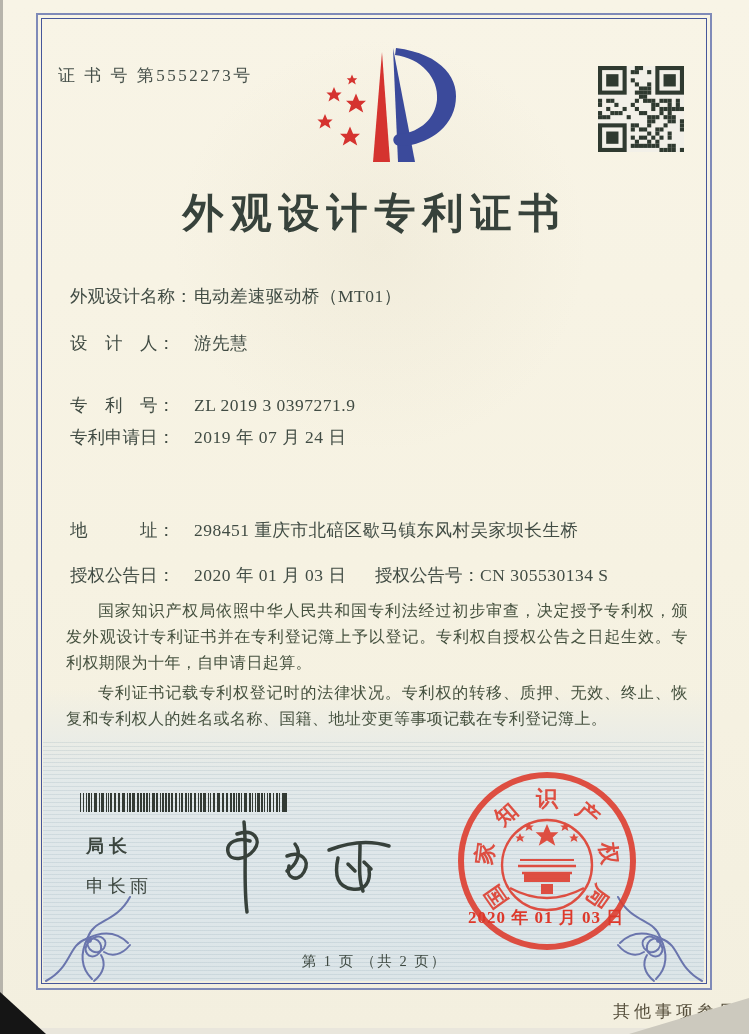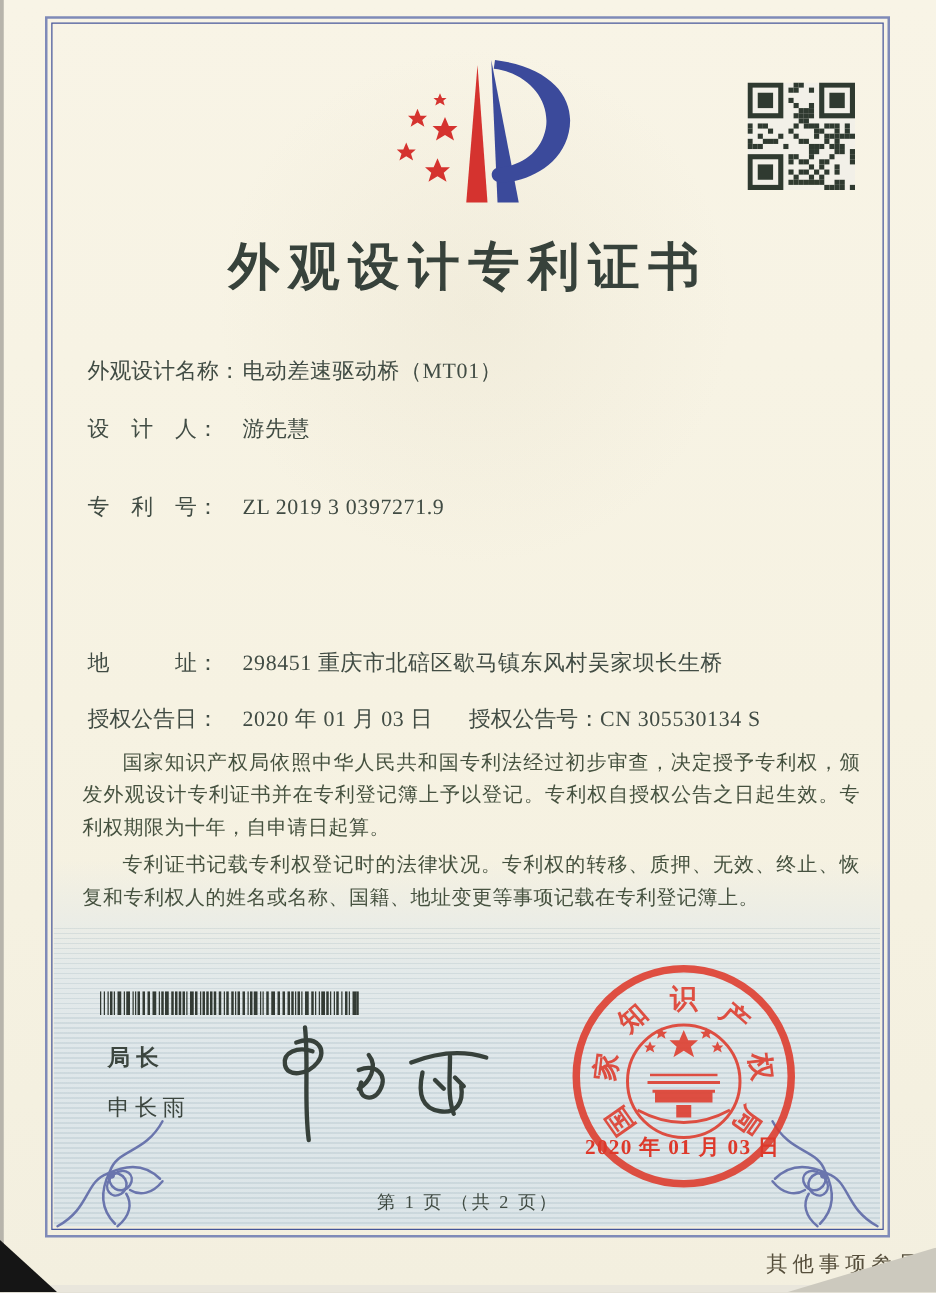--- a/index.html
+++ b/index.html
@@ -72,20 +72,21 @@
       <path d="M88,4 C74,30 52,26 46,44 C42,58 56,64 62,55 C67,47 58,40 50,46"></path>
       <path d="M4,88 C30,74 26,52 44,46 C58,42 64,56 55,62 C47,67 40,58 46,50"></path>
       <path d="M46,44 C38,60 38,74 50,86"></path>
       <path d="M44,46 C60,38 74,38 86,50"></path>
       <path d="M88,52 C80,62 70,64 62,59"></path>
       <path d="M52,88 C62,80 64,70 59,62"></path>
       <circle cx="47" cy="47" r="3" fill="#6a75ad" stroke="none"></circle>
     </g>
   </svg>
 
+  <div class="cert-no">证 书 号 第5552273号</div>
 
   <svg class="abs" style="left:303px;top:42px" width="162" height="138" viewBox="0 0 162 138">
     <g fill="#d5332f">
       <path d="M79,10 L70,120 L87,120 Z"></path>
       <g transform="translate(49,38) scale(0.55)">
           <path d="M0,-10 L2.94,-3.09 9.51,-3.09 4.76,1.18 6.88,8.09 0,3.82 -6.88,8.09 -4.76,1.18 -9.51,-3.09 -2.94,-3.09 Z"></path>
         </g>
       <g transform="translate(31,53) scale(0.8)">
           <path d="M0,-10 L2.94,-3.09 9.51,-3.09 4.76,1.18 6.88,8.09 0,3.82 -6.88,8.09 -4.76,1.18 -9.51,-3.09 -2.94,-3.09 Z"></path>
         </g>
@@ -227,20 +228,23 @@
 
   <div class="frow" style="top:284px">
     <span class="flabel">外观设计名称：</span><span class="fvalue">电动差速驱动桥（MT01）</span>
   </div>
   <div class="frow" style="top:331px">
     <span class="flabel">设　计　人：</span><span class="fvalue">游先慧</span>
   </div>
   <div class="frow" style="top:393px">
     <span class="flabel">专　利　号：</span><span class="fvalue">ZL 2019 3 0397271.9</span>
   </div>
+  <div class="frow" style="top:425px">
+    <span class="flabel">专利申请日：</span><span class="fvalue">2019 年 07 月 24 日</span>
+  </div>
   <div class="frow" style="top:518px">
     <span class="flabel">地　　　址：</span><span class="fvalue">298451 重庆市北碚区歇马镇东风村吴家坝长生桥</span>
   </div>
   <div class="frow" style="top:563px">
     <span class="flabel">授权公告日：</span><span class="fvalue">2020 年 01 月 03 日</span>
   </div>
   <div class="frow2" style="top:563px">
     <span>授权公告号：</span><span class="fvalue">CN 305530134 S</span>
   </div>
 

